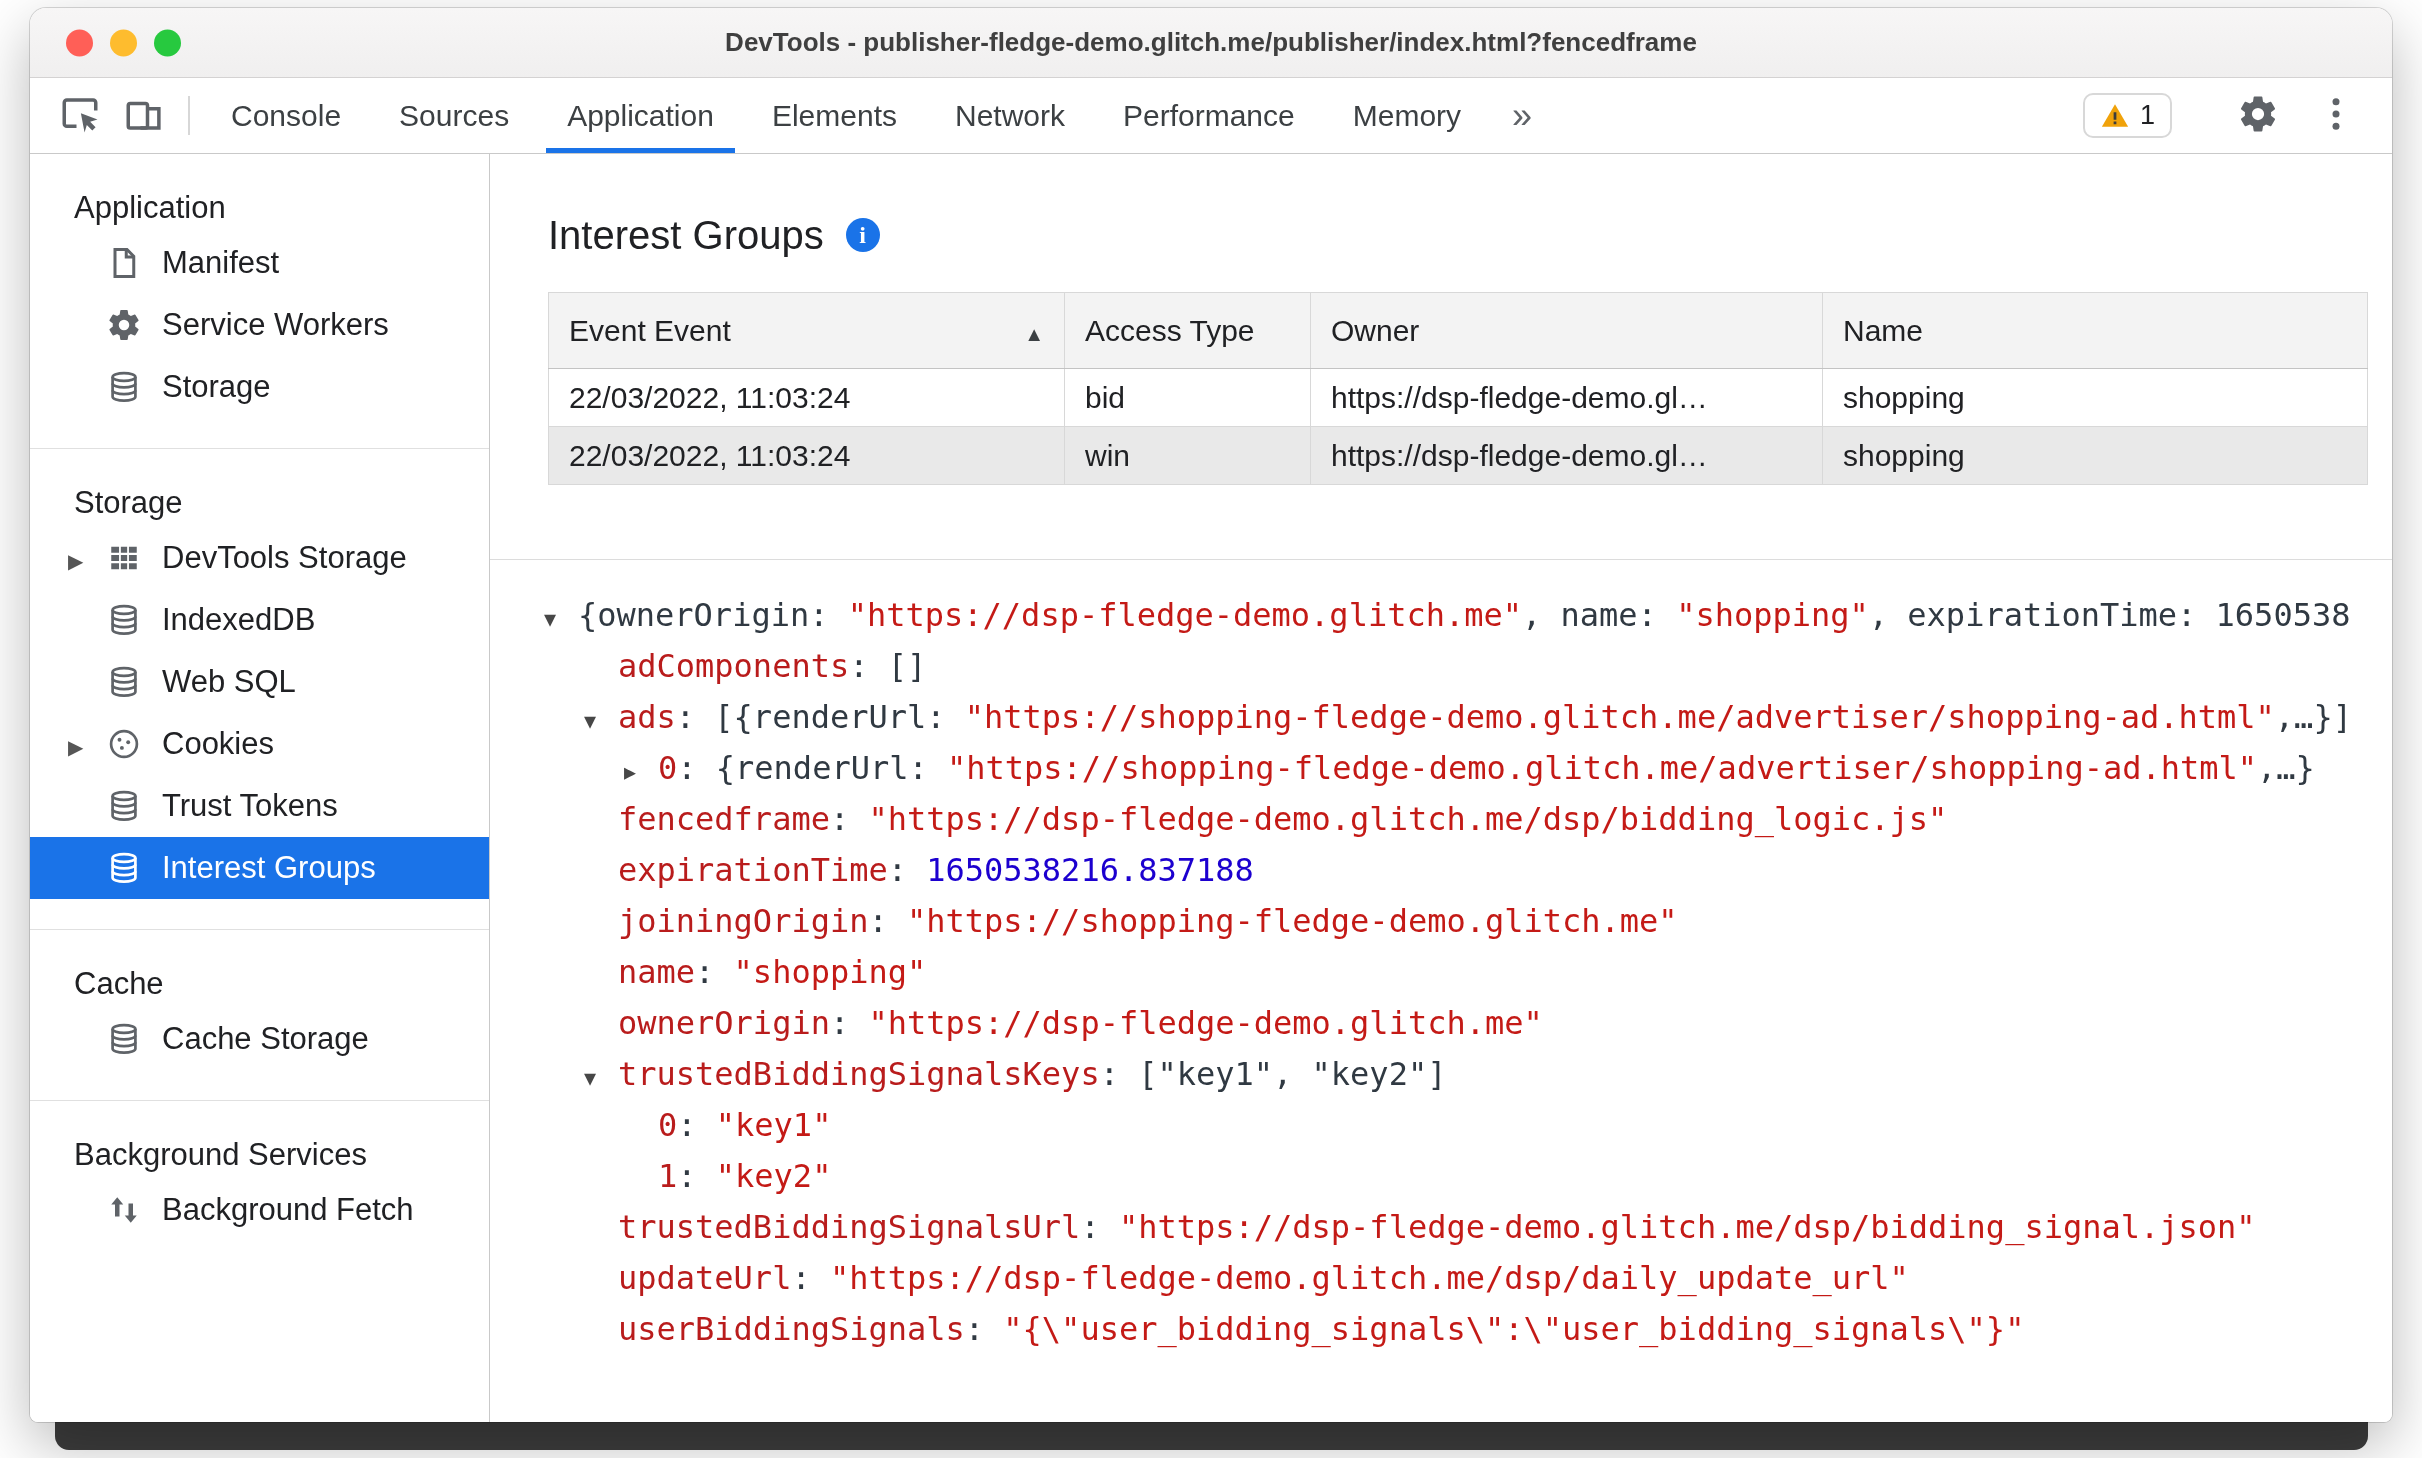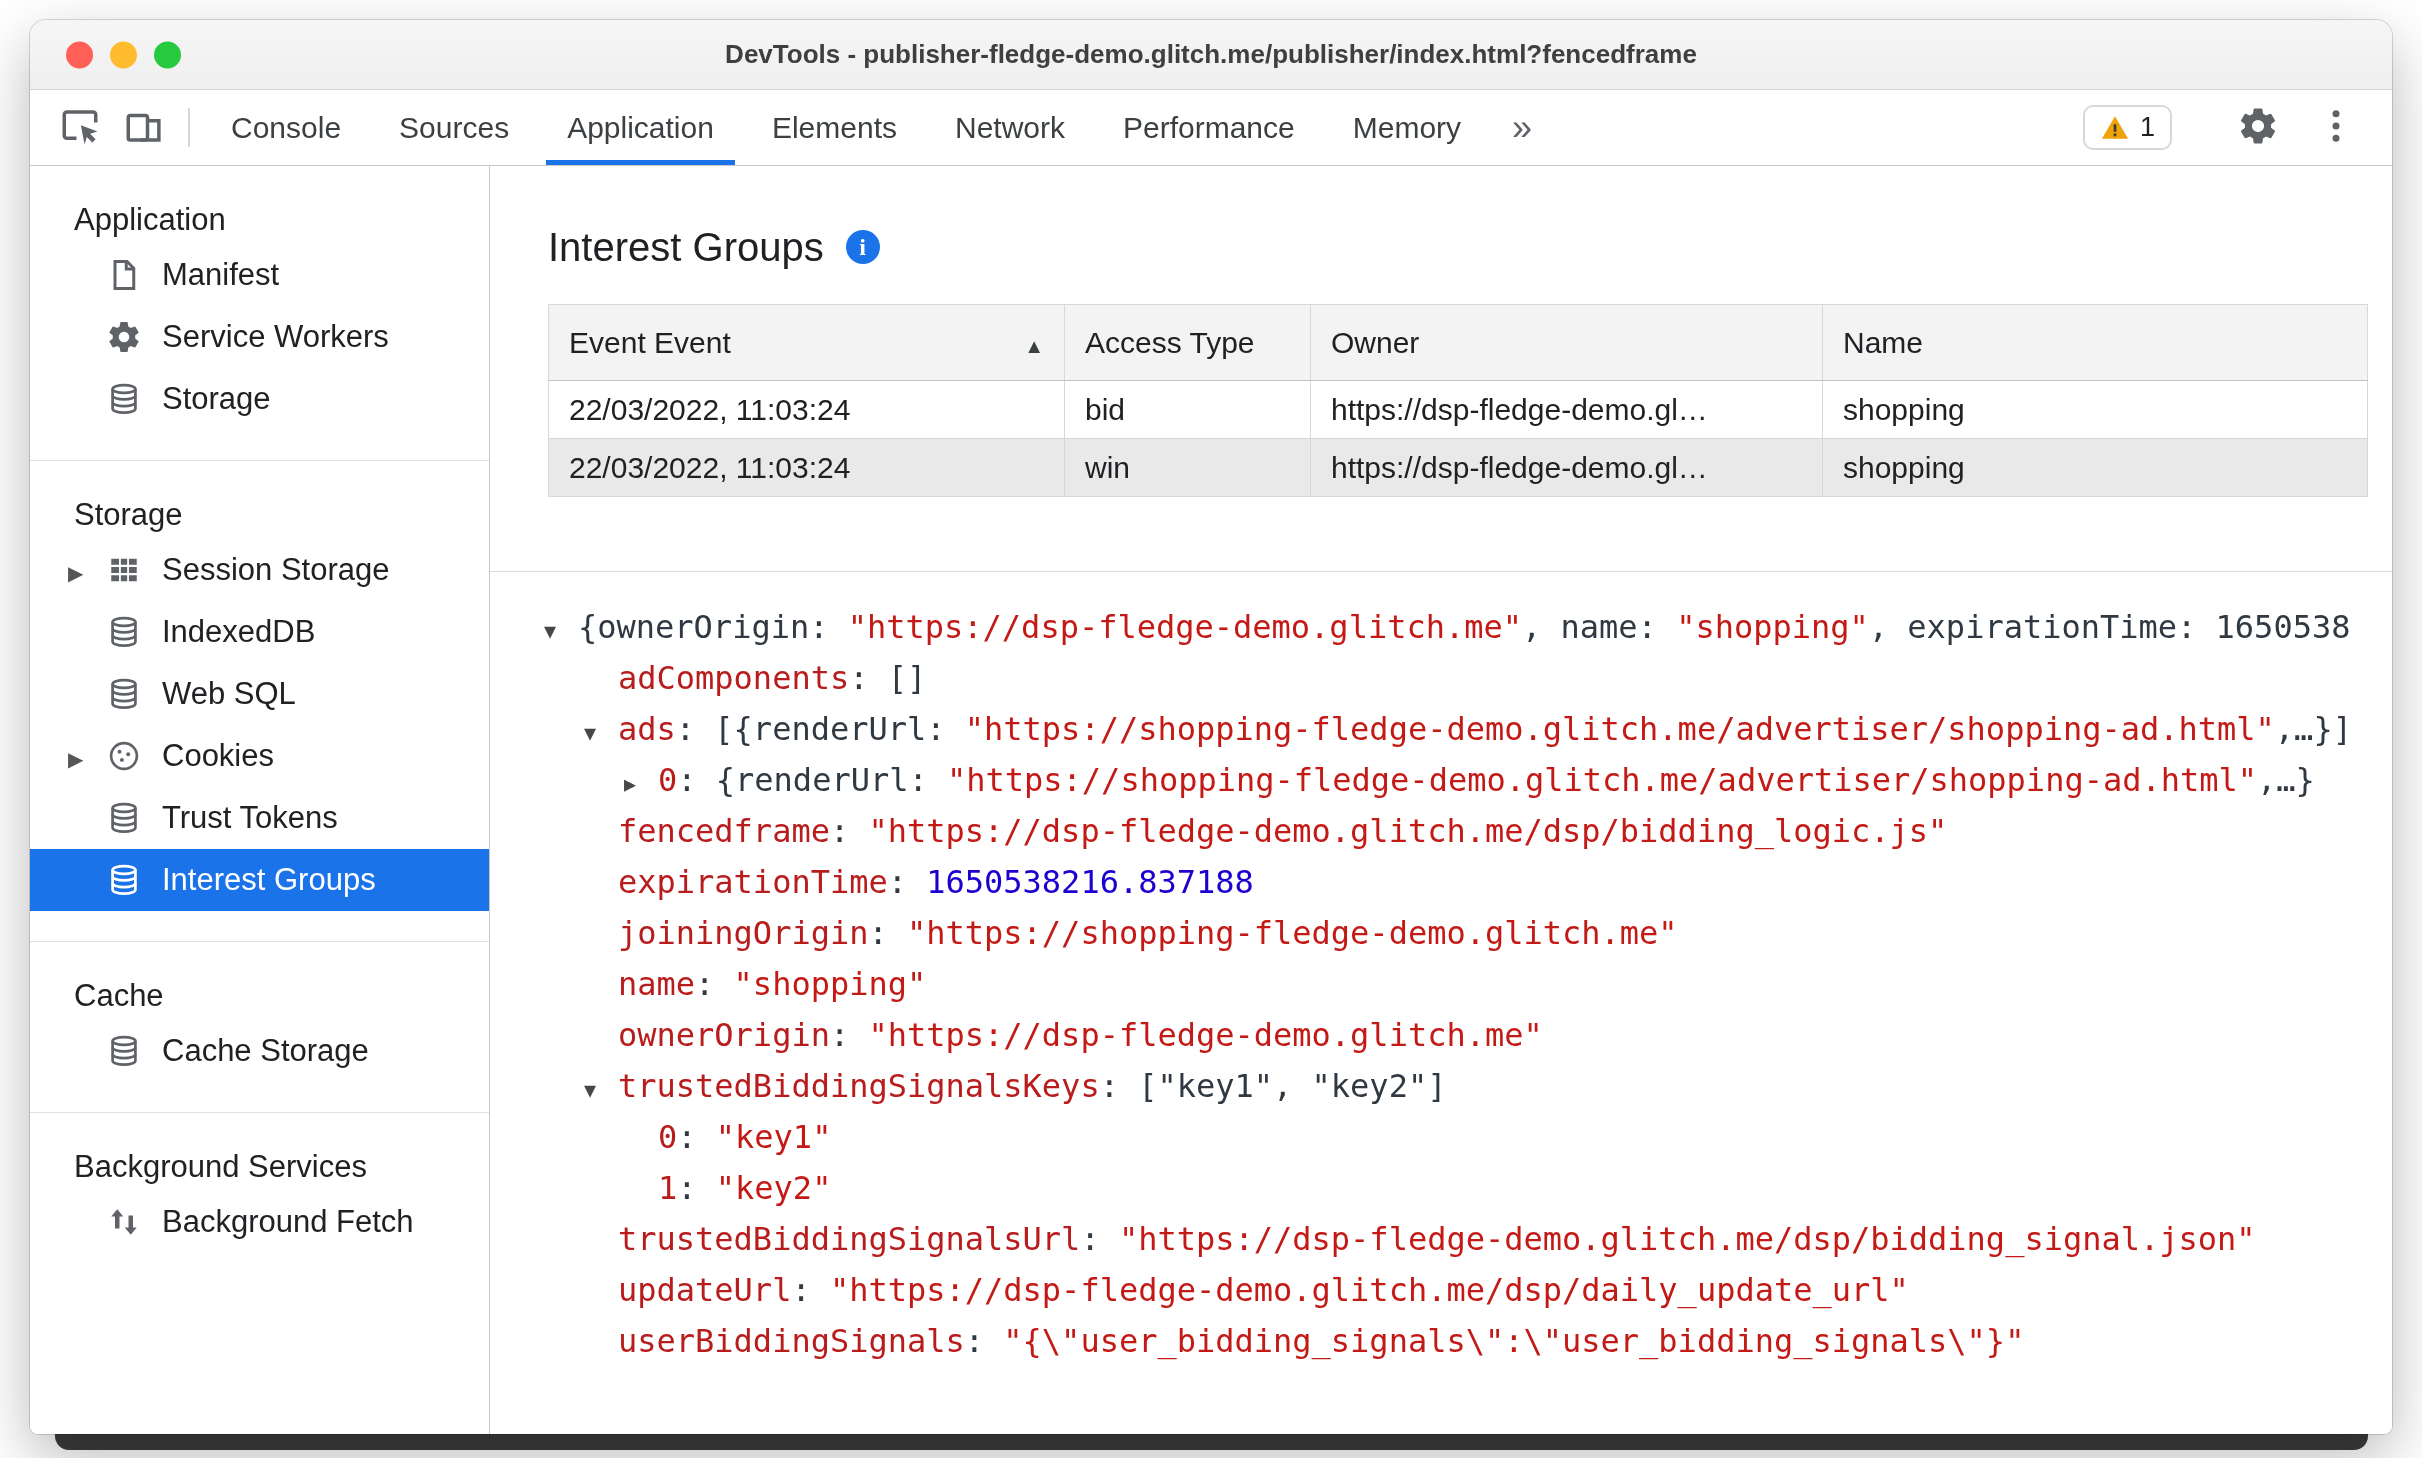--- a/index.html
+++ b/index.html
@@ -4,21 +4,21 @@
 <style>
   * { margin:0; padding:0; box-sizing:border-box; }
   html,body { width:2422px; height:1458px; overflow:hidden; background:#ffffff;
               font-family:"Liberation Sans", sans-serif; }
 
   
   .page-behind { position:absolute; left:55px; right:54px; top:1400px; height:50px;
                  background:#3d3d3d; border-radius:0 0 14px 14px; }
 
   
-  .window { position:absolute; left:30px; top:20px; width:2362px; height:1414px;
+  .window { position:absolute; left:30px; top:8px; width:2362px; height:1414px;
             background:#fff; border-radius:16px 16px 8px 8px; overflow:hidden;
             box-shadow:0 0 0 1px rgba(0,0,0,.15), 0 22px 60px rgba(0,0,0,.28);
             display:flex; flex-direction:column; }
 
   .titlebar { flex:none; height:70px; background:linear-gradient(#f7f6f6,#f0efef);
               border-bottom:1px solid #d4d2d2; position:relative;
               display:flex; align-items:center; justify-content:center; }
   .traffic { position:absolute; left:36px; top:50%; transform:translateY(-50%);
              display:flex; gap:17px; }
   .light { width:27px; height:27px; border-radius:50%; }
@@ -195,21 +195,21 @@
         </div>
         <div class="side-divider"></div>
         <div class="side-header">Storage</div>
         <div class="side-item">
           <span class="side-arrow has"></span>
           <span class="side-icon">
             <svg viewBox="0 0 24 24" fill="currentColor">
               <path d="M3.5 4.5h5.2v4H3.5zM9.9 4.5h4.2v4H9.9zM15.3 4.5h5.2v4h-5.2zM3.5 10h5.2v4H3.5zM9.9 10h4.2v4H9.9zM15.3 10h5.2v4h-5.2zM3.5 15.5h5.2v4H3.5zM9.9 15.5h4.2v4H9.9zM15.3 15.5h5.2v4h-5.2z"></path>
             </svg>
           </span>
-          <span class="side-label">Session Storage</span>
+          <span class="side-label">DevTools Storage</span>
         </div>
         <div class="side-item">
           <span class="side-arrow"></span>
           <span class="side-icon">
             <svg viewBox="0 0 24 24" fill="none" stroke="currentColor" stroke-width="1.8">
               <ellipse cx="12" cy="5.3" rx="7.6" ry="2.6"></ellipse>
               <path d="M4.4 5.3v4.4c0 1.44 3.4 2.6 7.6 2.6s7.6-1.16 7.6-2.6V5.3"></path>
               <path d="M4.4 9.7v4.4c0 1.44 3.4 2.6 7.6 2.6s7.6-1.16 7.6-2.6V9.7"></path>
               <path d="M4.4 14.1v4.4c0 1.44 3.4 2.6 7.6 2.6s7.6-1.16 7.6-2.6v-4.4"></path>
             </svg>

